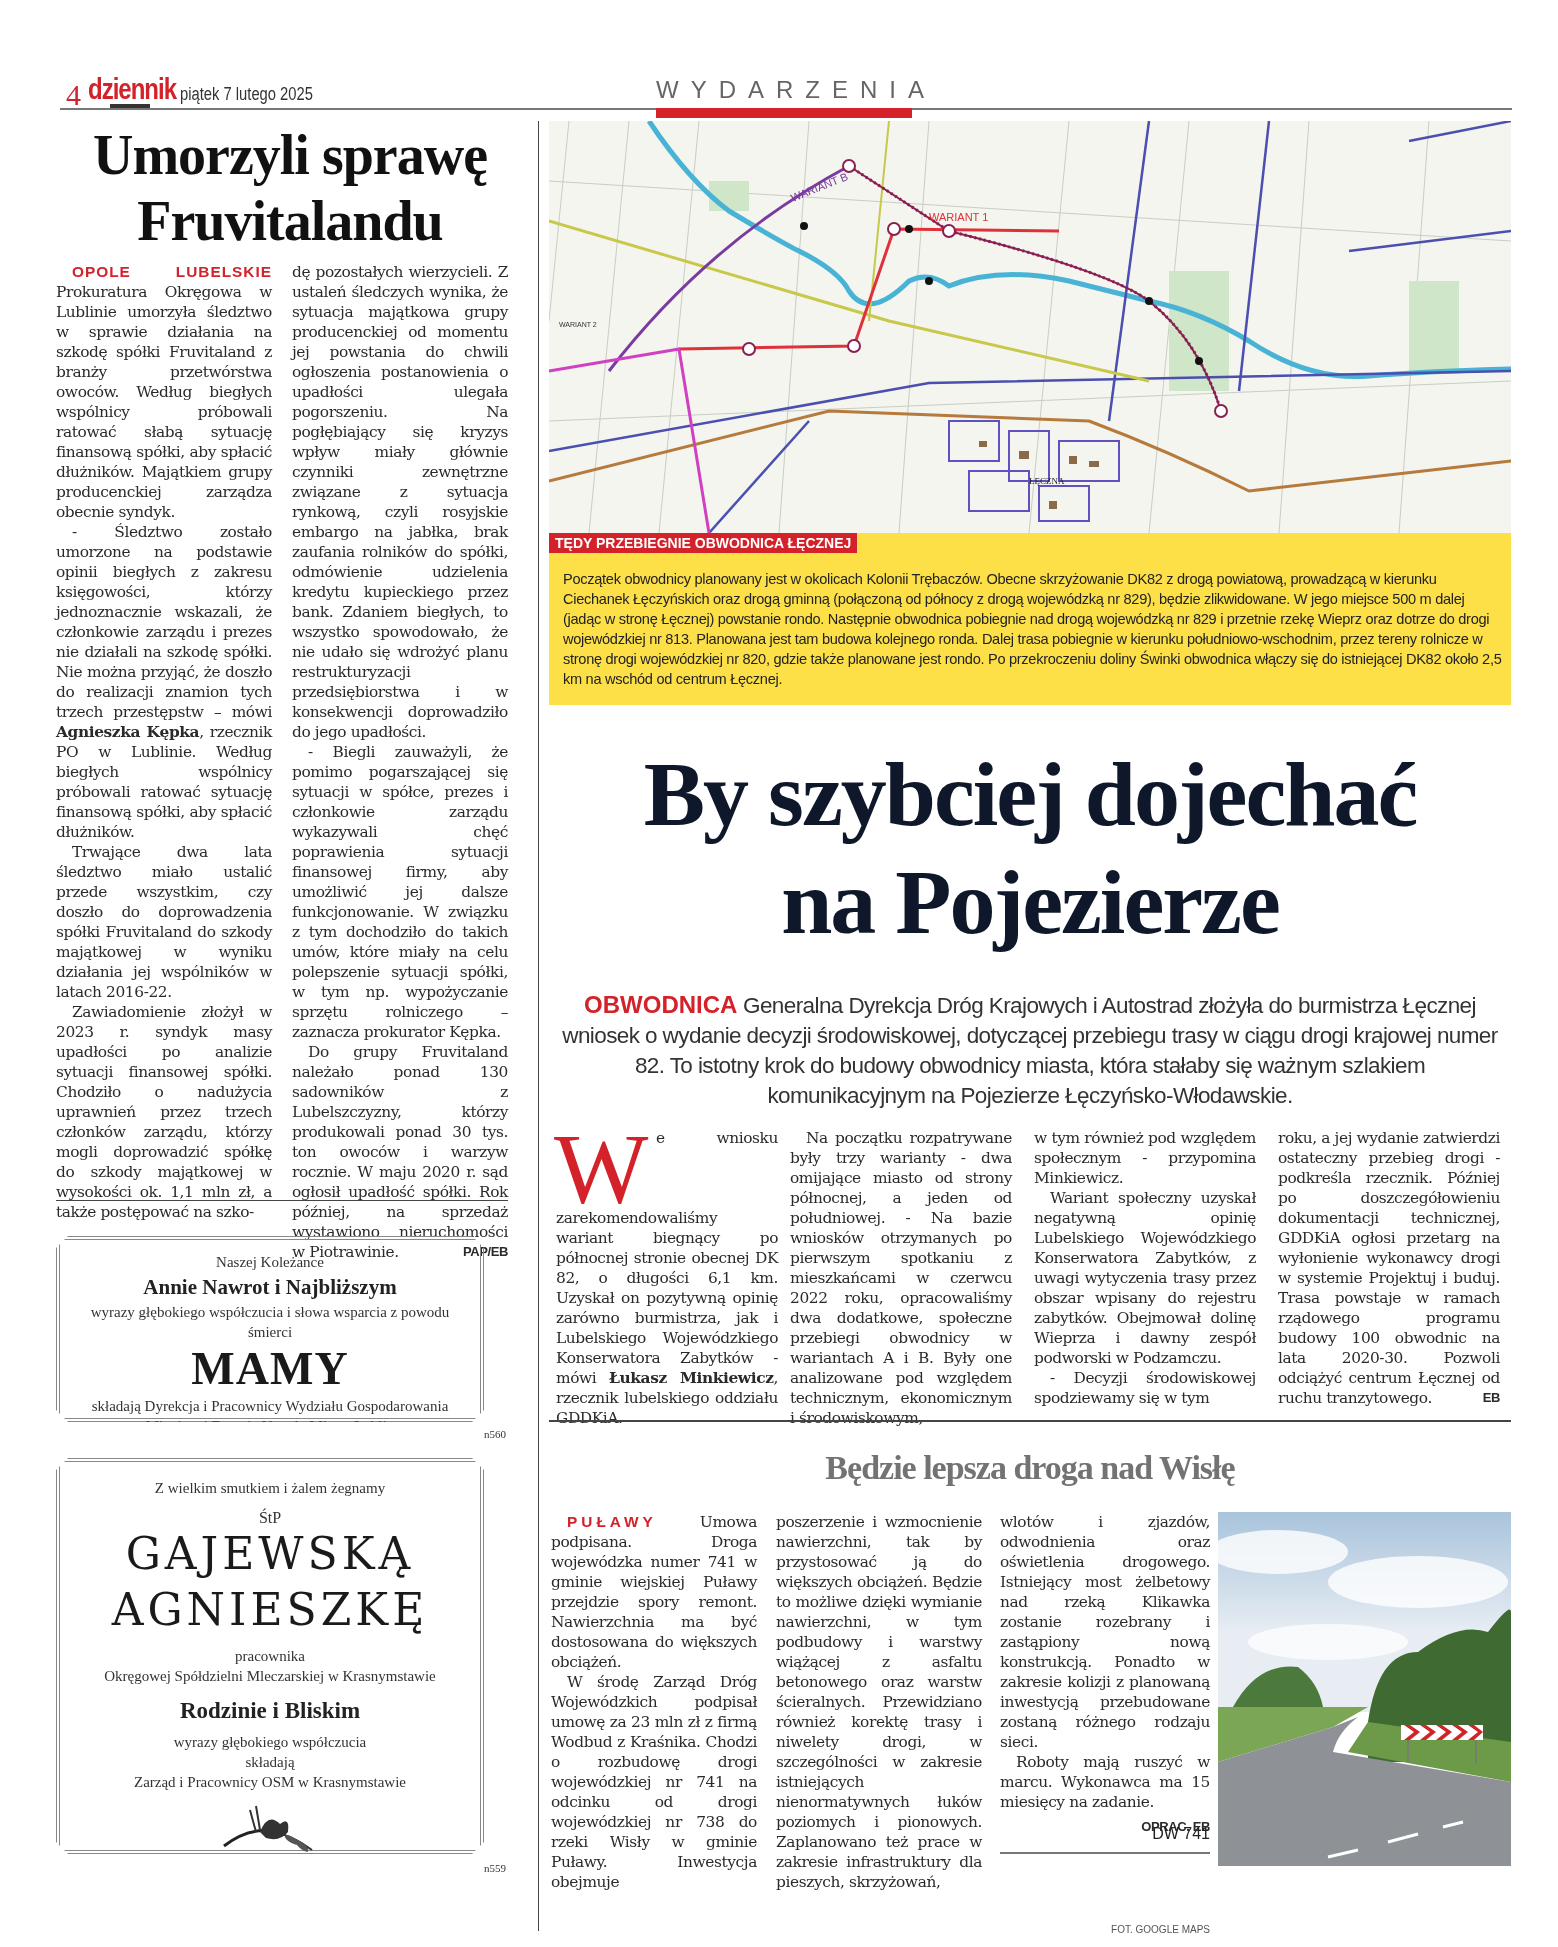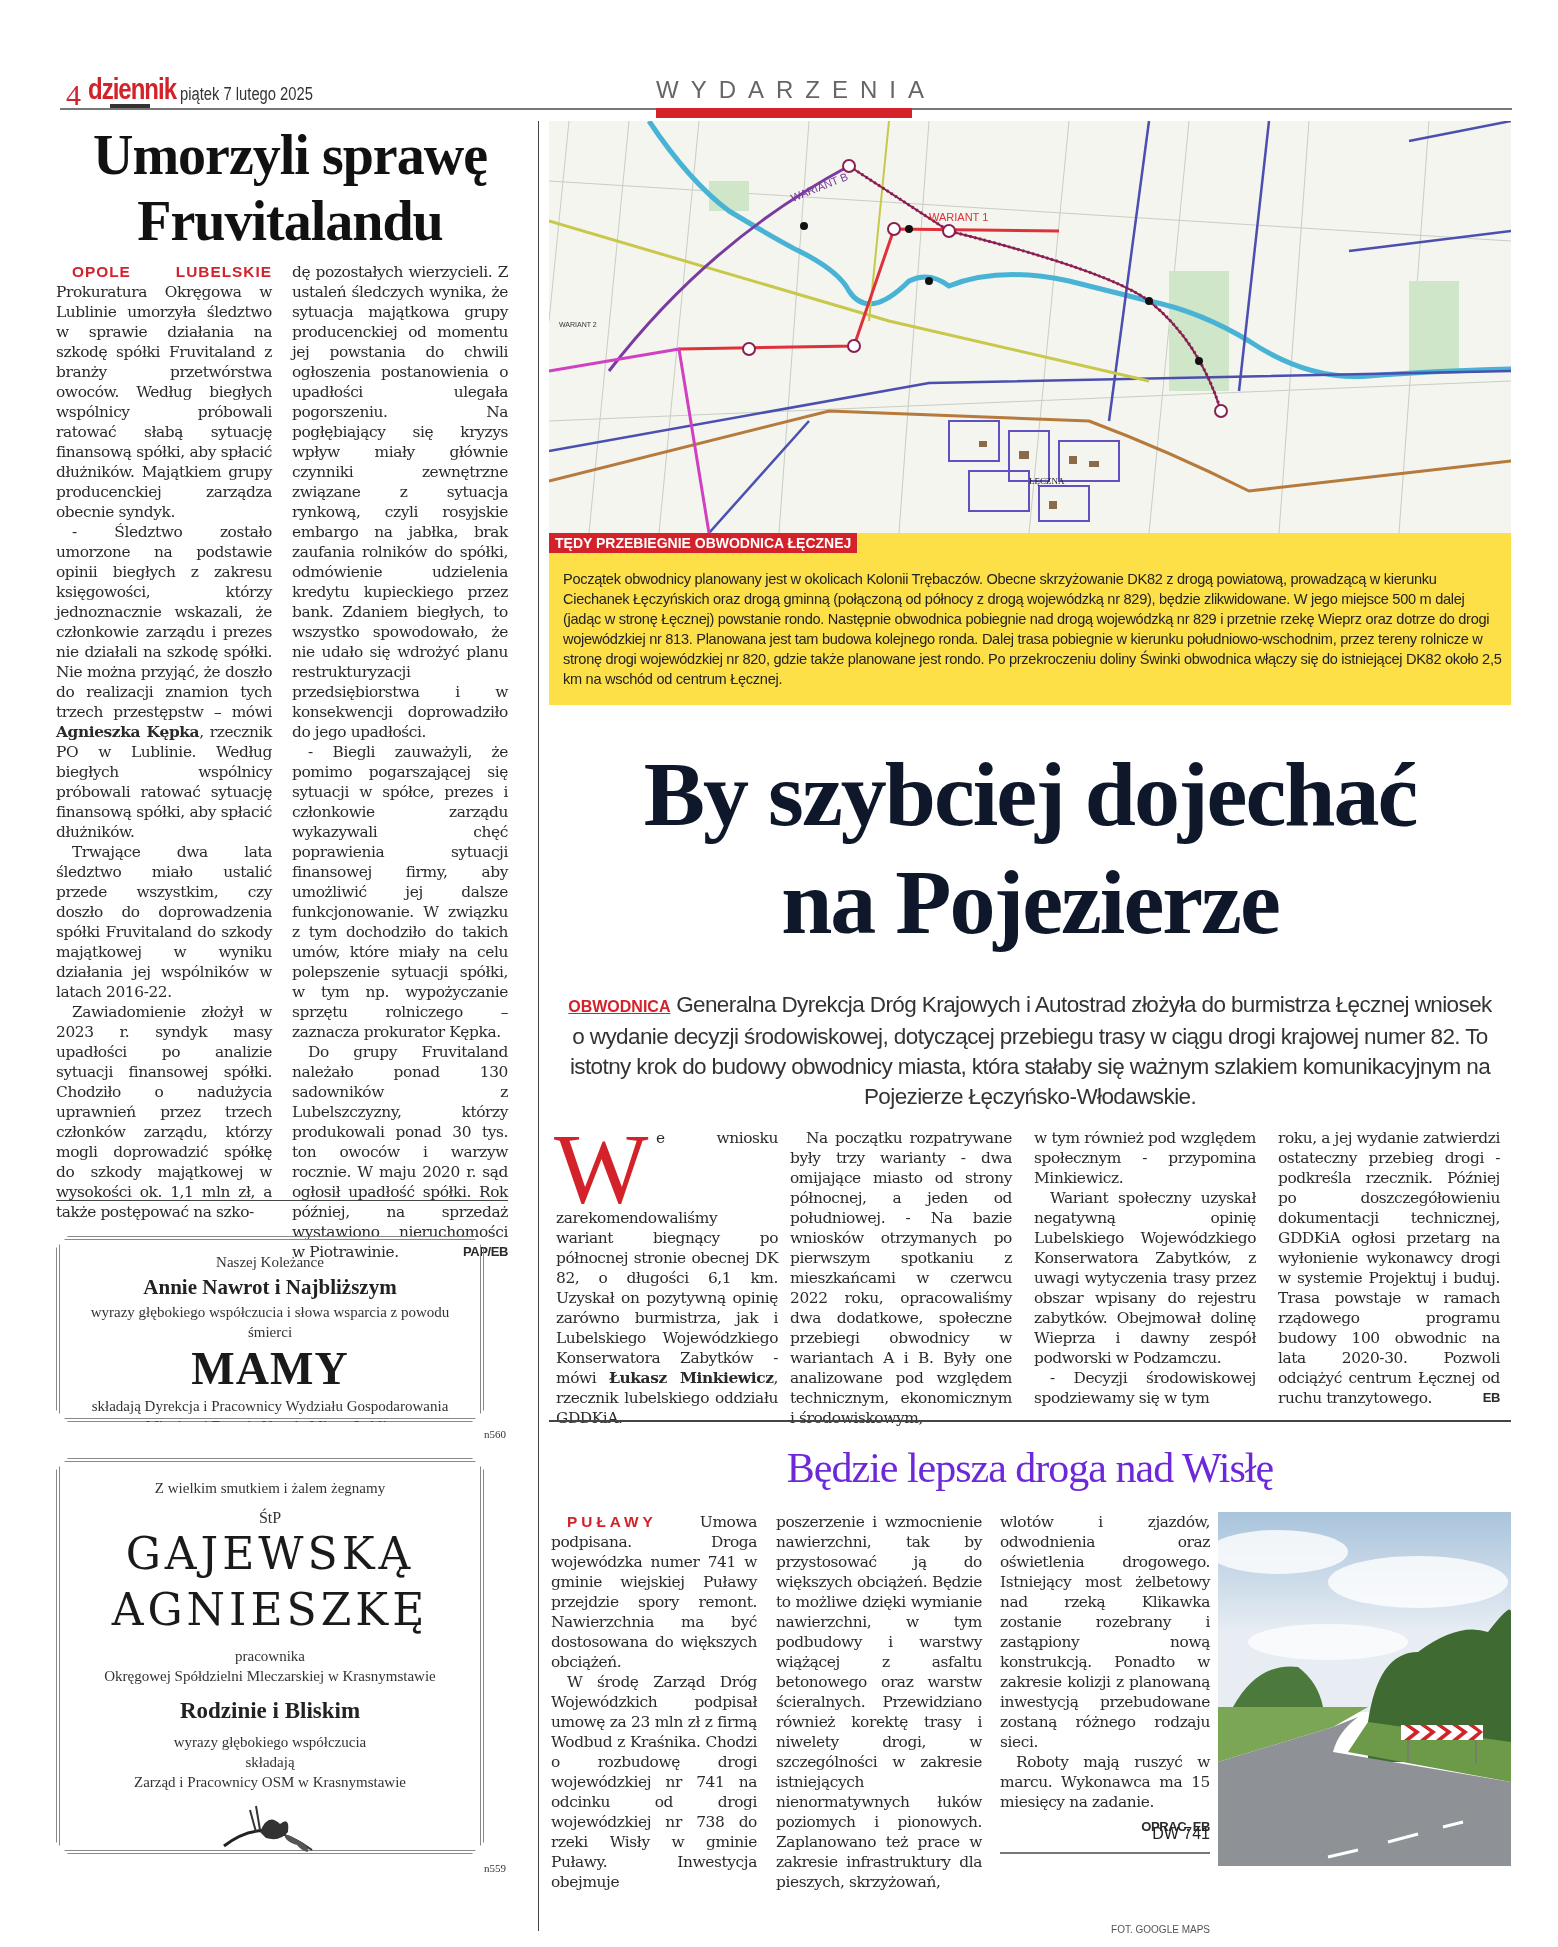--- a/index.html
+++ b/index.html
@@ -38,30 +38,30 @@
   
   .map { position: absolute; left: 549px; top: 121px; width: 962px; height: 412px; background: #f4f5ef; overflow: hidden; }
   .map svg { width: 100%; height: 100%; display: block; }
   .caption-box { position: absolute; left: 549px; top: 533px; width: 962px; height: 172px; background: #fde047; }
   .caption-tag { position: absolute; left: 0; top: 0; background: #d3222a; color: #fff; font-family: "Liberation Sans", sans-serif; font-weight: 700; font-size: 14px; padding: 2px 6px; letter-spacing: 0px; }
   .caption-text { position: absolute; left: 14px; top: 36px; width: 940px; font-family: "Liberation Sans", sans-serif; font-size: 14.6px; line-height: 20px; color: #222; letter-spacing: -0.3px; }
 
   
   .main-title { position: absolute; left: 549px; top: 740px; width: 962px; text-align: center; font-family: "Liberation Serif", serif; font-weight: 700; font-size: 92px; line-height: 108px; color: #0f172a; letter-spacing: -2px; }
   .lead { position: absolute; left: 560px; top: 990px; width: 940px; text-align: center; font-family: "Liberation Sans", sans-serif; font-size: 22.5px; line-height: 30px; color: #333; letter-spacing: -0.6px; }
-  .lead .kicker { font-size: 16px; letter-spacing: 0; text-decoration: underline; }
+  .lead .kicker { font-size: 24px; letter-spacing: 0; }
 
   .mcol { position: absolute; top: 1128px; width: 222px; font-family: "DejaVu Serif", serif; font-size: 15.4px; line-height: 20px; color: #2a2a2a; text-align: justify; letter-spacing: -0.4px; }
   .mcol p { text-indent: 16px; }
   .dropcap { float: left; font-family: "Liberation Serif", serif; font-size: 100px; line-height: 78px; color: #d3222a; margin: 2px 8px 0 -2px; }
 
   .hrule { position: absolute; height: 2px; background: #444; }
 
   
-  .sub-title { position: absolute; left: 549px; top: 1440px; width: 962px; text-align: center; font-family: "Liberation Serif", serif; font-weight: 400; font-size: 42px; line-height: 56px; color: #6d28d9; letter-spacing: -1px; }
+  .sub-title { position: absolute; left: 549px; top: 1440px; width: 962px; text-align: center; font-family: "Liberation Serif", serif; font-weight: 700; font-size: 34px; line-height: 56px; color: #737373; letter-spacing: -1px; }
   .bcol { position: absolute; top: 1512px; width: 206px; font-family: "DejaVu Serif", serif; font-size: 15.4px; line-height: 20px; color: #2a2a2a; text-align: justify; letter-spacing: -0.4px; }
   .bcol p { text-indent: 16px; }
   .photo { position: absolute; left: 1218px; top: 1512px; width: 293px; height: 354px; overflow: hidden; }
   .photo-label { position: absolute; left: 1000px; top: 1825px; width: 210px; text-align: right; font-family: "Liberation Sans", sans-serif; font-size: 16px; color: #222; }
   .photo-rule { position: absolute; left: 1000px; top: 1852px; width: 210px; height: 2px; background: #777; }
   .photo-credit { position: absolute; left: 1000px; top: 1924px; width: 210px; text-align: right; font-family: "Liberation Sans", sans-serif; font-size: 10px; color: #555; }
 </style>
 </head>
 <body>
 

